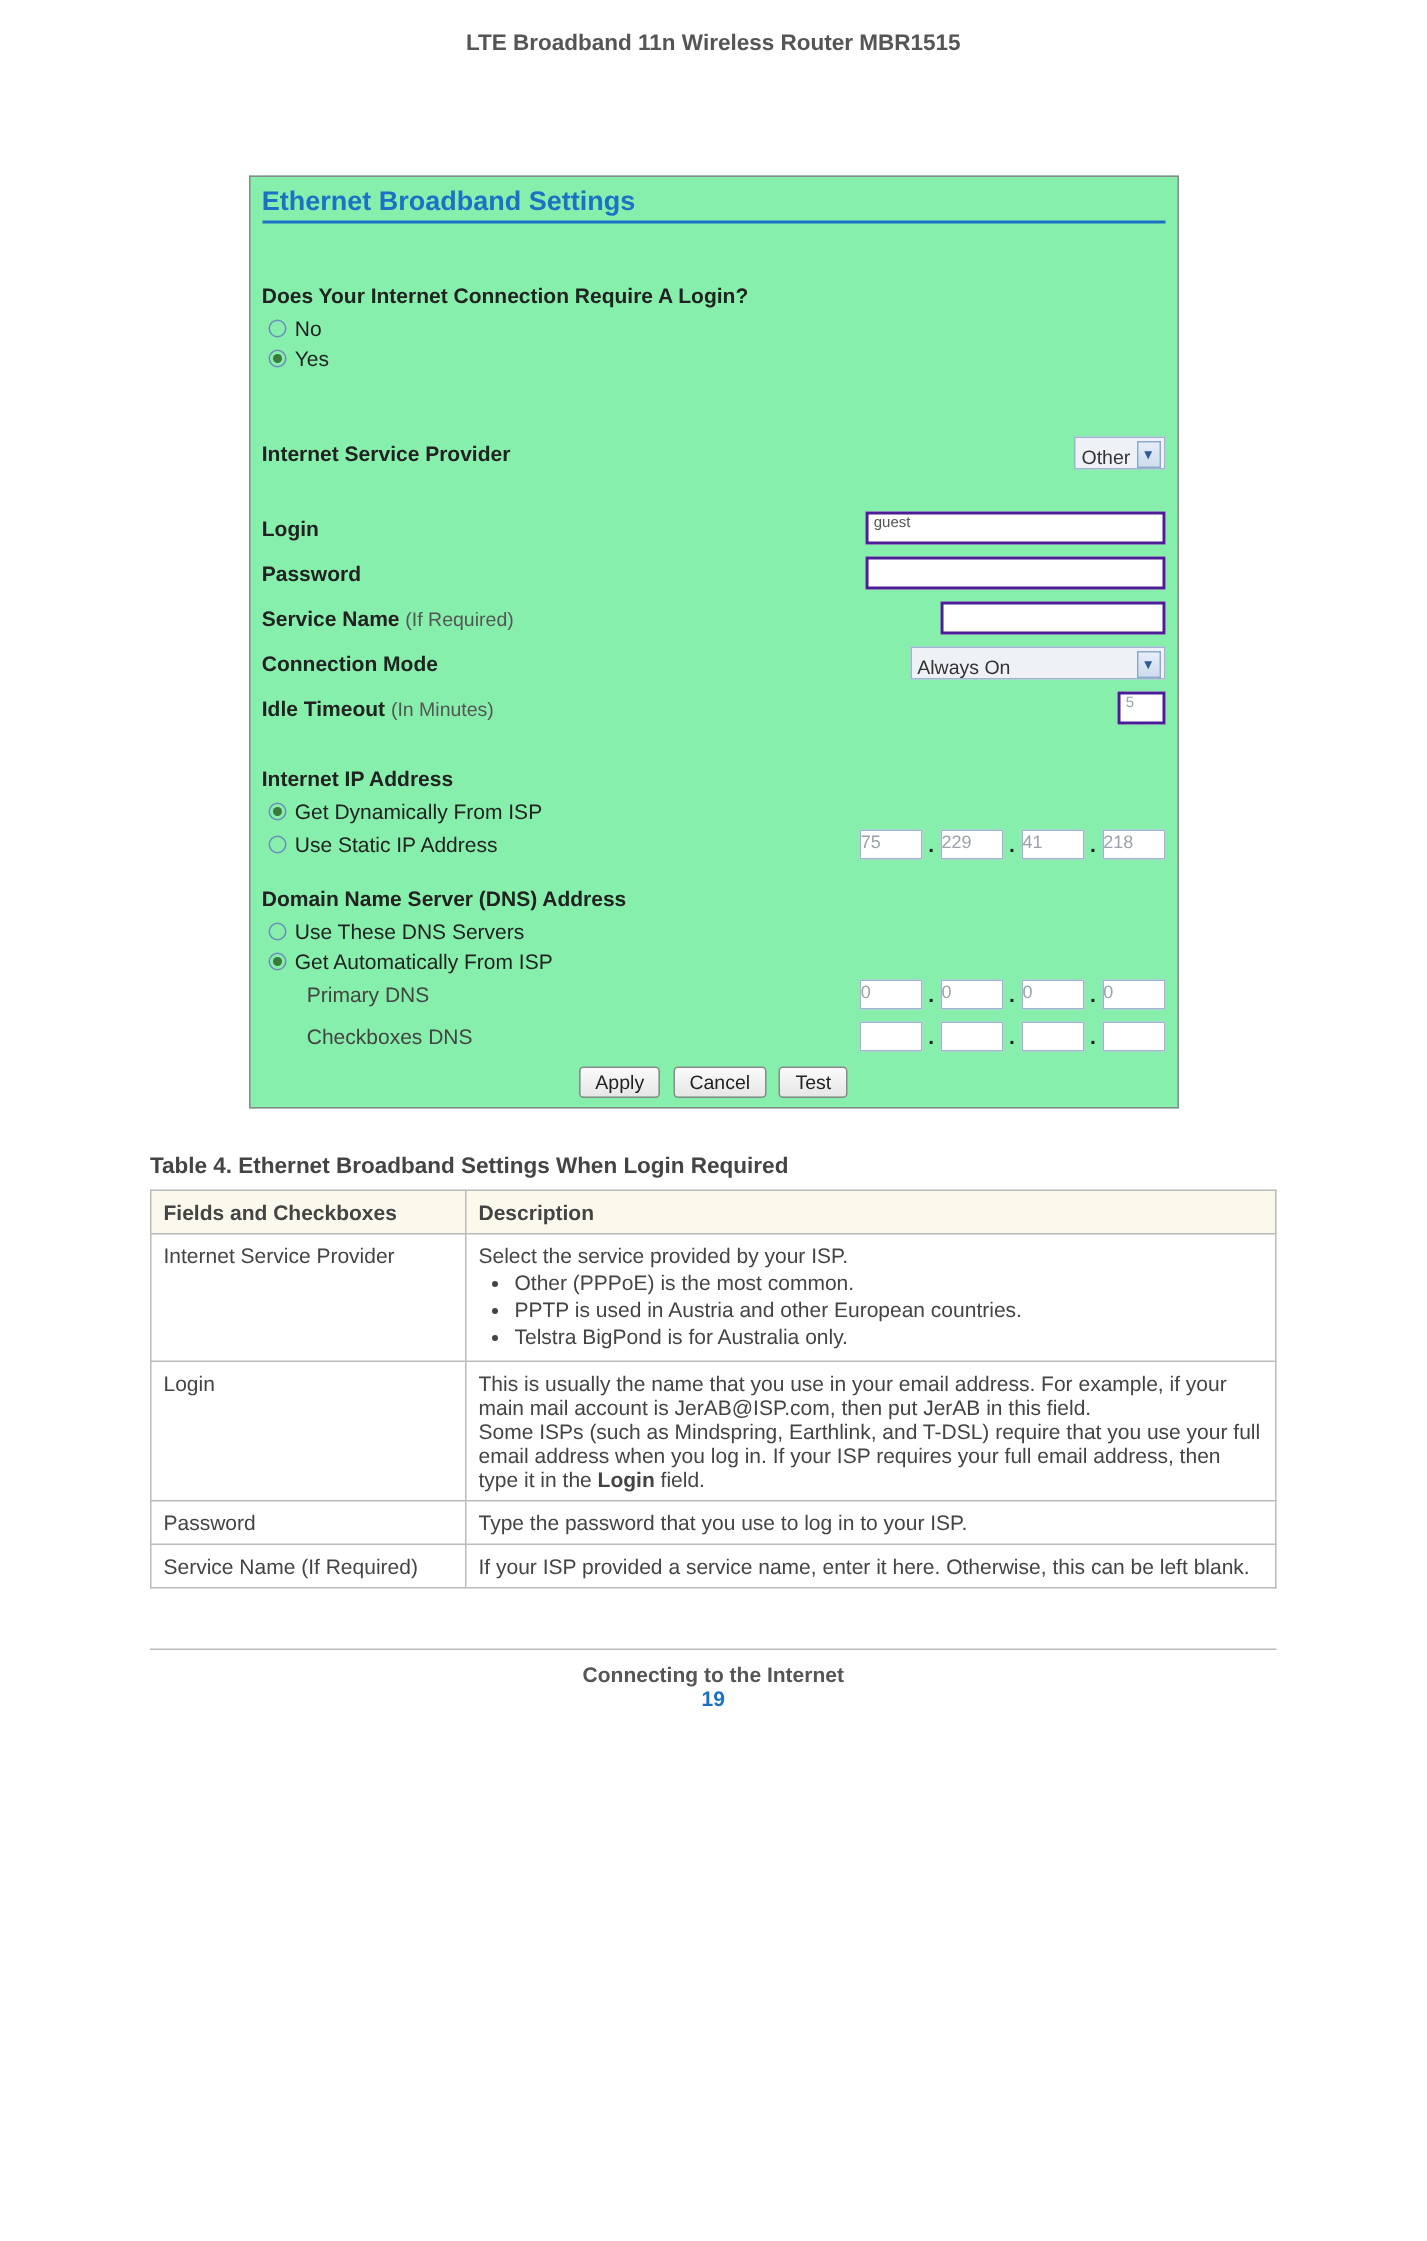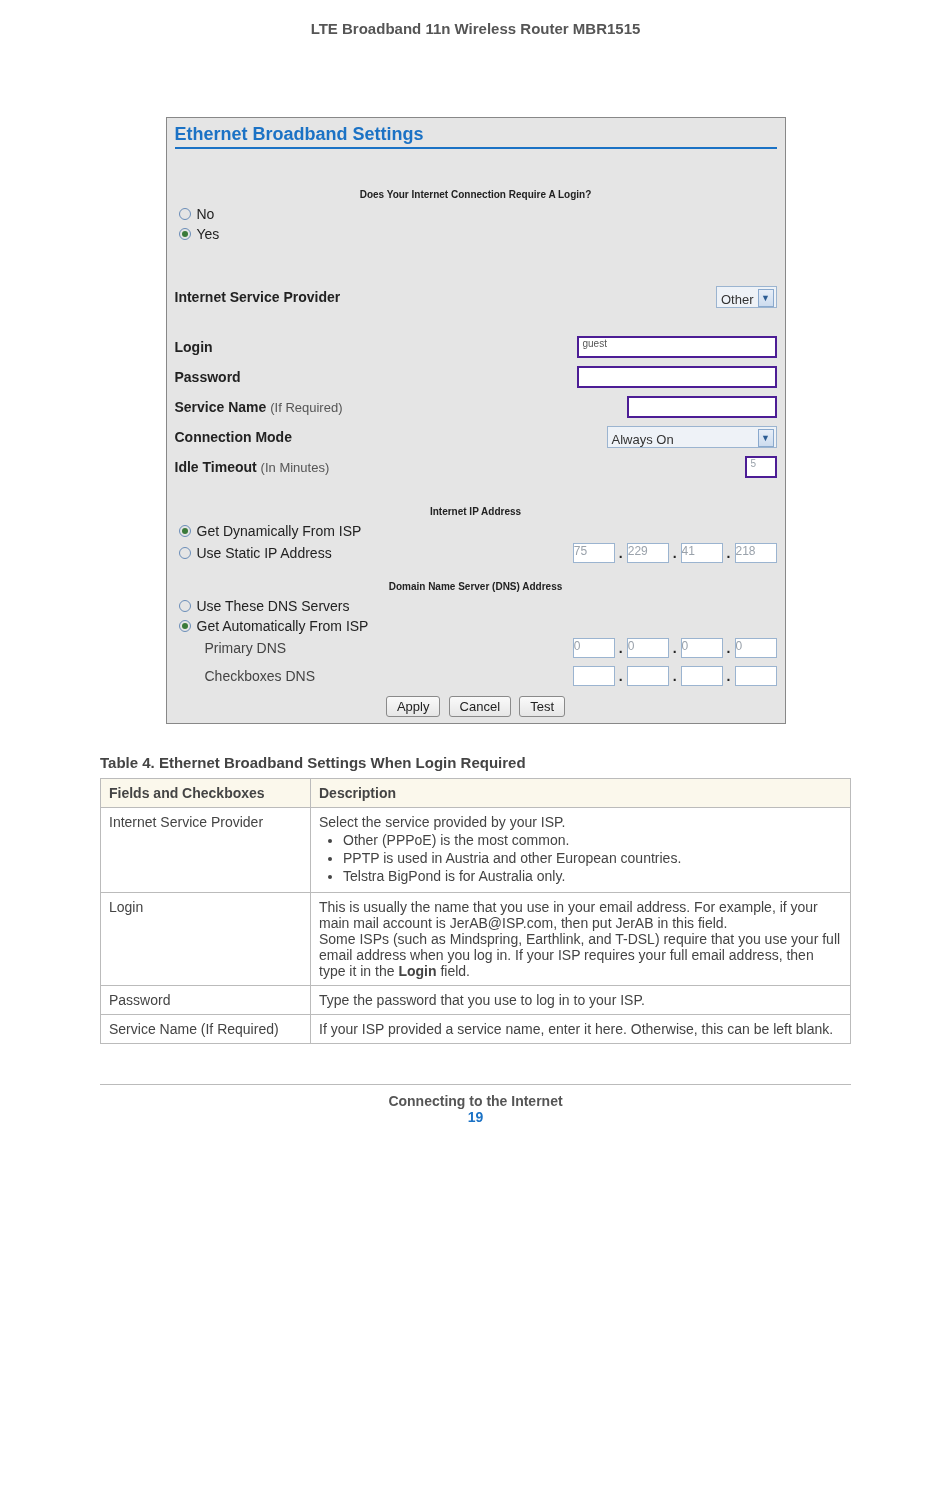--- a/index.html
+++ b/index.html
@@ -18,37 +18,36 @@
     text-align: center;
     font-weight: bold;
     color: #555;
     margin-bottom: 80px;
     font-size: 15px;
   }
   .panel {
     border: 1px solid #888;
     width: 620px;
     margin: 0 auto 30px auto;
-    background: #e5e5e5;
+    background: #86efac;
     padding: 6px 8px 6px 8px;
   }
   .panel-title {
     color: #1b72c5;
     font-weight: bold;
     font-size: 18px;
     border-bottom: 2px solid #1b72c5;
     padding-bottom: 2px;
     margin-bottom: 40px;
   }
   .section-head {
     font-weight: bold;
     color: #222;
-    font-size: 10px;
+    font-size: 14px;
     margin-bottom: 6px;
-    text-align: center;
   }
   .section-sub {
     font-weight: normal;
     color: #555;
     font-size: 13px;
   }
   .radio-row {
     display: flex;
     align-items: center;
     gap: 6px;

